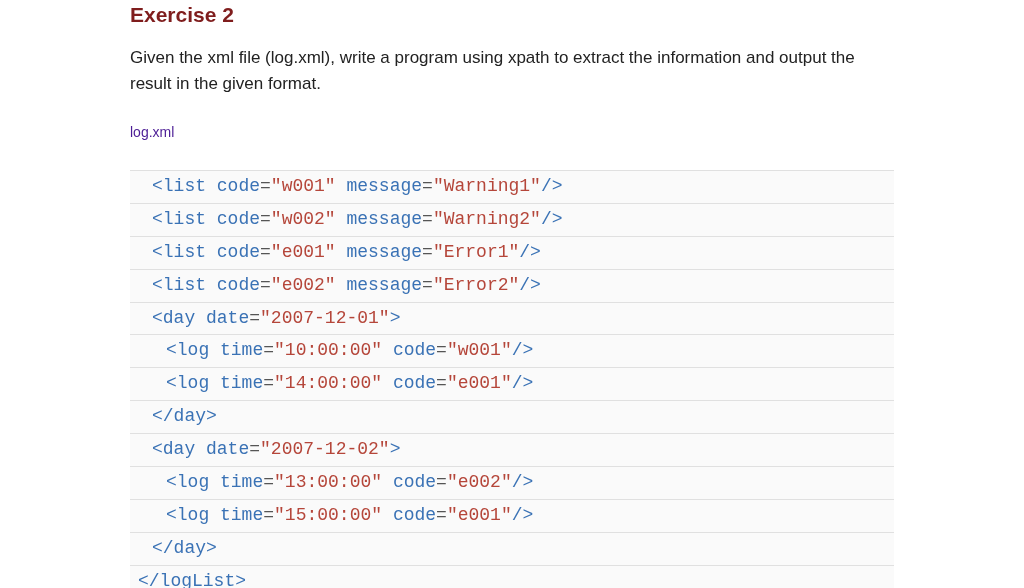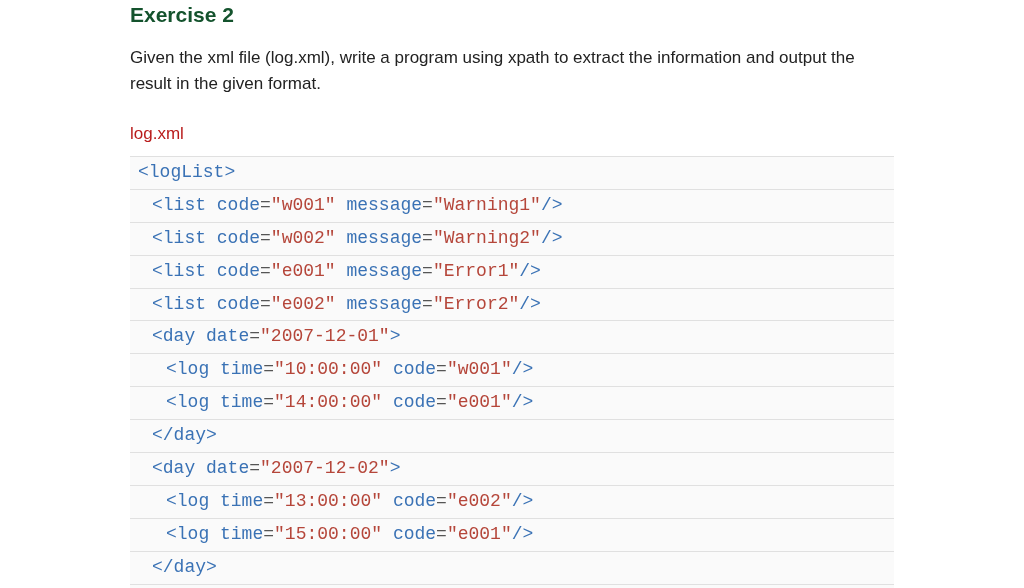--- a/index.html
+++ b/index.html
@@ -12,34 +12,34 @@
       background: #ffffff;
       padding: 0;
       width: 1024px;
     }
     .container {
       padding: 0 130px 40px 130px;
     }
     .exercise-title {
       font-size: 21px;
       font-weight: 700;
-      color: #14532d;
+      color: #7f1d1d;
       margin-bottom: 18px;
       padding-top: 3px;
     }
     .description {
       font-size: 17px;
       line-height: 1.5;
       color: #222;
       margin-bottom: 28px;
     }
     .filename {
-      font-size: 17px;
-      color: #b91c1c;
-      margin-bottom: 12px;
+      font-size: 14px;
+      color: #4c1d95;
+      margin-bottom: 30px;
     }
     .code-block {
       background: #fafafa;
       border-top: 1px solid #e0e0e0;
     }
     .code-line {
       font-family: "Courier New", Courier, monospace;
       font-size: 18px;
       line-height: 1.55;
       color: #555;
@@ -62,21 +62,20 @@
   </style>
 </head>
 <body>
 
 <div class="container">
   <h2 class="exercise-title">Exercise 2</h2>
   <p class="description">Given the xml file (log.xml), write a program using xpath to extract the information and output the result in the given format.</p>
   <p class="filename">log.xml</p>
 
   <div class="code-block">
-    <div class="code-line"><span class="kw">&lt;logList&gt;</span></div>
 
     <div class="code-line"><span class="pad1"></span><span class="kw">&lt;list </span><span class="kw">code</span><span>=</span><span class="str">"w001"</span><span class="kw"> message</span><span>=</span><span class="str">"Warning1"</span><span class="kw">/&gt;</span></div>
 
     <div class="code-line"><span class="pad1"></span><span class="kw">&lt;list </span><span class="kw">code</span><span>=</span><span class="str">"w002"</span><span class="kw"> message</span><span>=</span><span class="str">"Warning2"</span><span class="kw">/&gt;</span></div>
 
     <div class="code-line"><span class="pad1"></span><span class="kw">&lt;list </span><span class="kw">code</span><span>=</span><span class="str">"e001"</span><span class="kw"> message</span><span>=</span><span class="str">"Error1"</span><span class="kw">/&gt;</span></div>
 
     <div class="code-line"><span class="pad1"></span><span class="kw">&lt;list </span><span class="kw">code</span><span>=</span><span class="str">"e002"</span><span class="kw"> message</span><span>=</span><span class="str">"Error2"</span><span class="kw">/&gt;</span></div>
 
     <div class="code-line"><span class="pad1"></span><span class="kw">&lt;day </span><span class="kw">date</span><span>=</span><span class="str">"2007-12-01"</span><span class="kw">&gt;</span></div>

